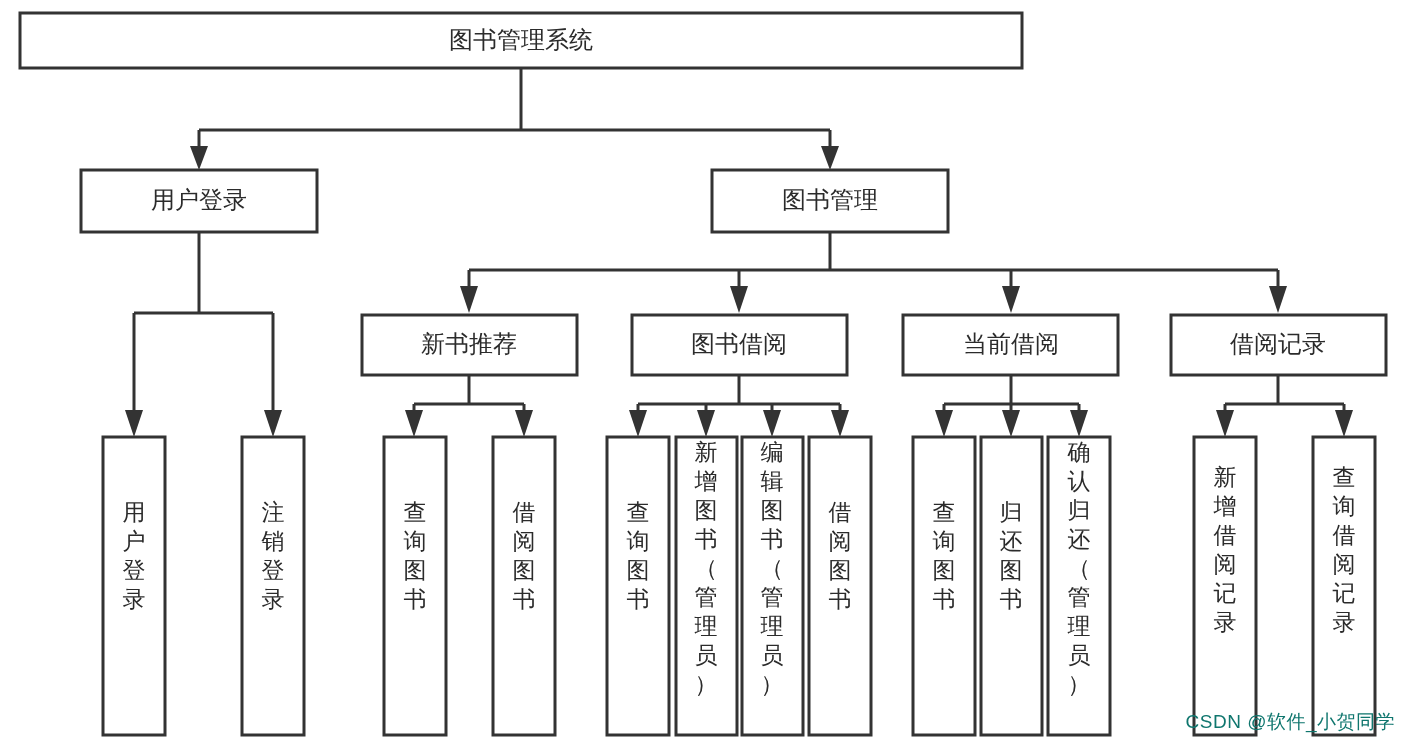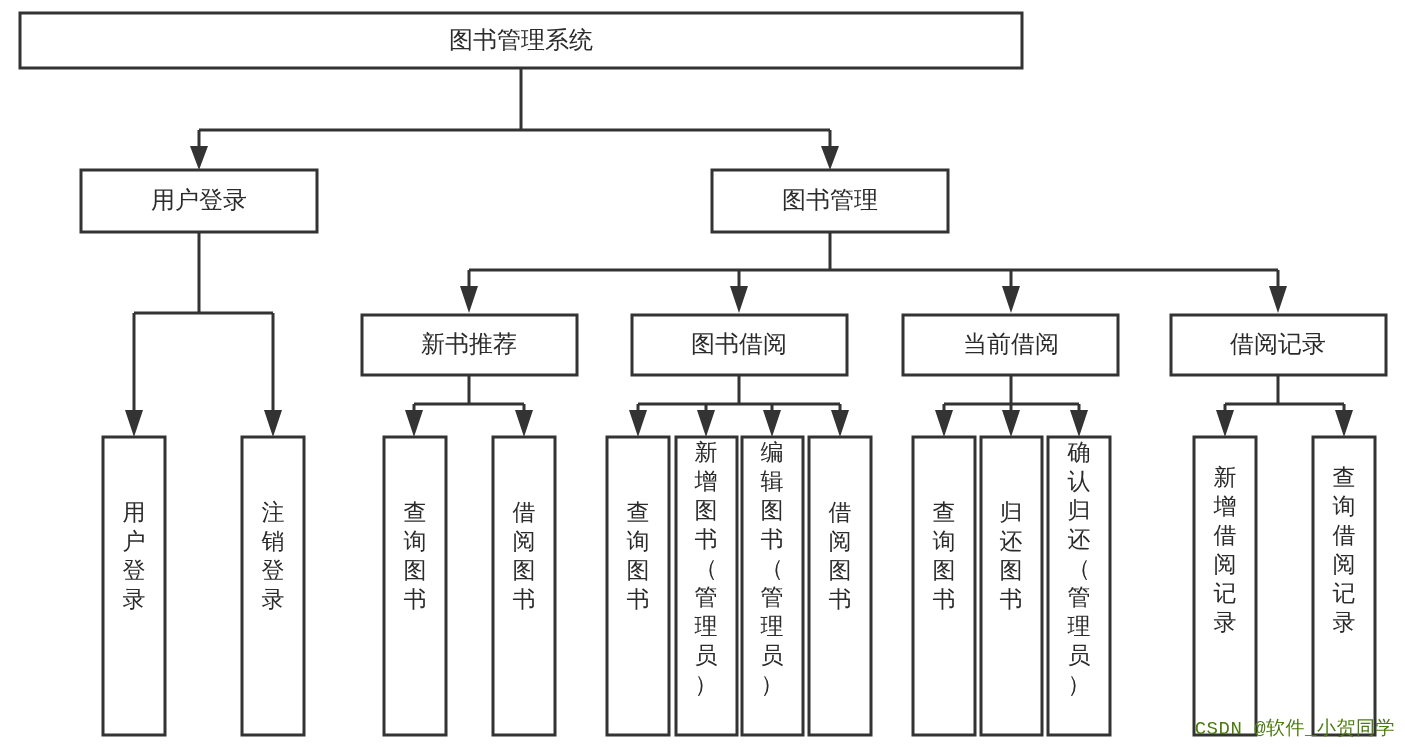--- a/index.html
+++ b/index.html
@@ -42,24 +42,24 @@
     stroke-width: 3;
     fill: none;
   }
   .arrow-head {
     fill: #333333;
     stroke: none;
   }
   .watermark {
     position: absolute;
     right: 10px;
-    bottom: 6px;
-    font-family: Liberation Mono, monospace;
+    bottom: 12px;
+    font-family: Liberation Sans, sans-serif;
     font-size: 19px;
-    color: #4d7c0f;
+    color: #0f766e;
     white-space: nowrap;
     letter-spacing: 0.5px;
     user-select: none;
   }
 </style>
 </head>
 <body>
 
 <svg id="diagram" viewBox="0 0 1405 747" xmlns="http://www.w3.org/2000/svg">
 

